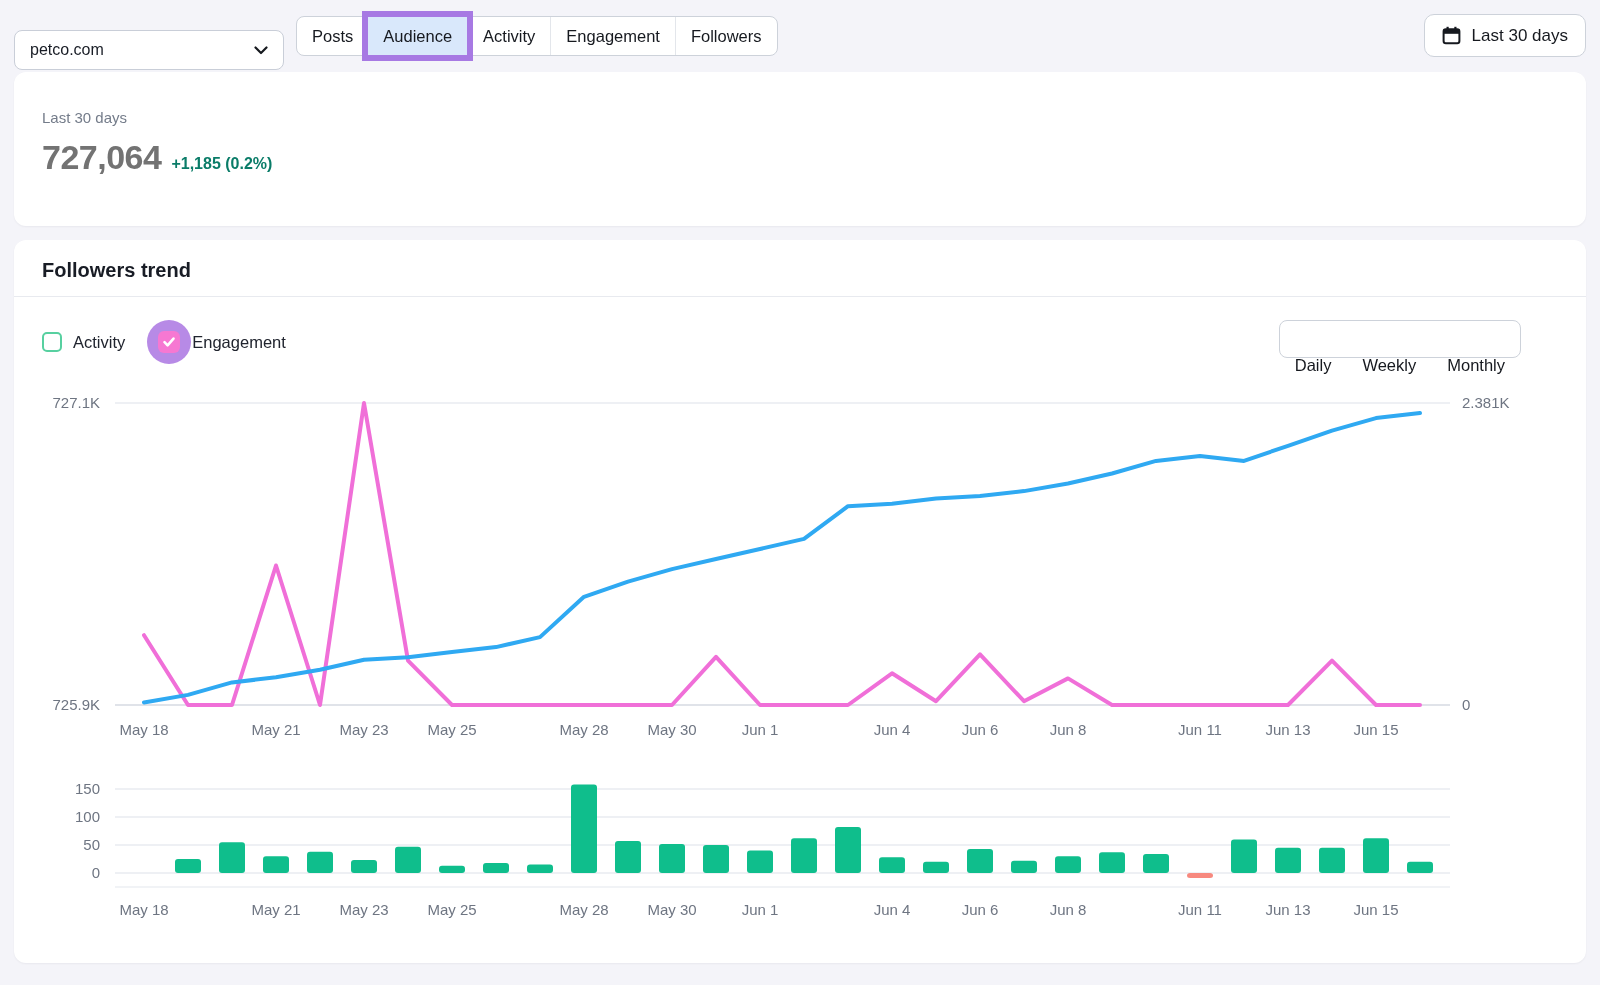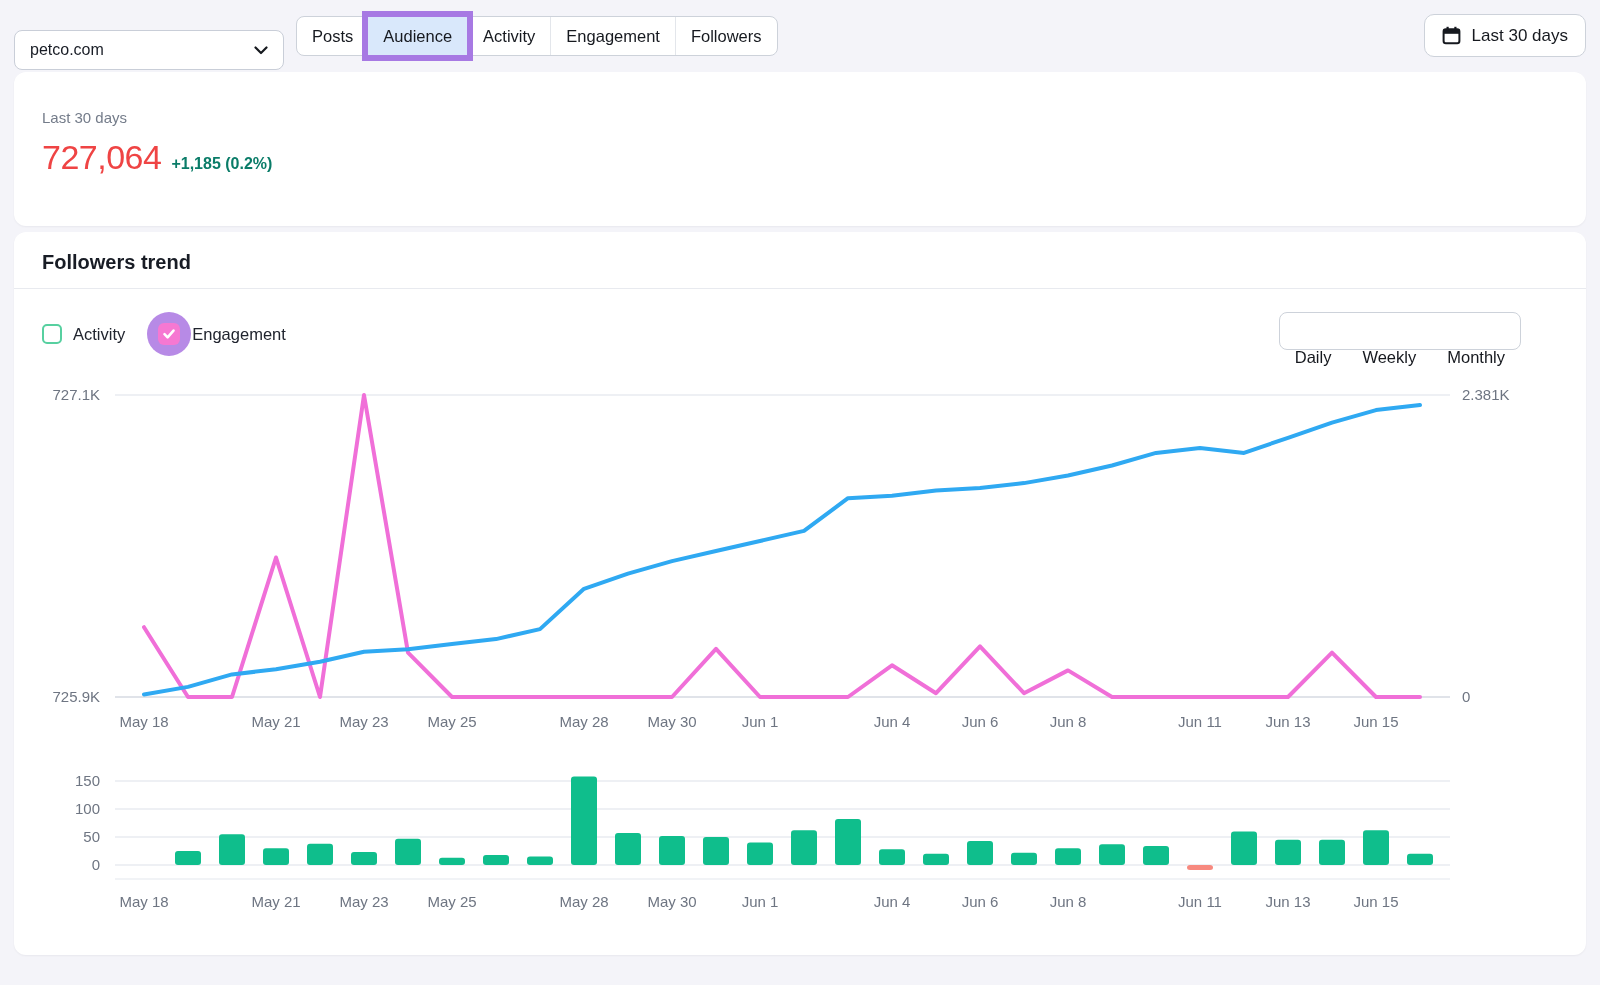--- a/index.html
+++ b/index.html
@@ -38,25 +38,25 @@
     background:#fff; border:1px solid #cdd2da; border-radius:10px;
     display:flex; align-items:center; gap:11px; padding:0 17px;
     font-family:inherit; font-size:17px; color:#16191f; cursor:pointer;
   }
 
   
   .followers-card{ top:72px; height:154px; padding:30px 28px; }
   .fc-title{ font-size:17px; color:#1a1f2b; }
   .fc-sub{ font-size:15px; color:#747c8a; margin-top:7px; }
   .fc-row{ display:flex; align-items:baseline; gap:10px; margin-top:12px; }
-  .fc-value{ font-size:34px; font-weight:400; letter-spacing:-.5px; color:#ef4444; }
+  .fc-value{ font-size:34px; font-weight:700; letter-spacing:-.5px; color:#737373; }
   .fc-delta{ font-size:16px; color:#0a7c68;font-weight:bold; }
 
   
-  .trend-card{ top:232px; height:723px; }
+  .trend-card{ top:240px; height:723px; }
   .tc-title{ position:absolute; left:28px; top:19px; font-size:20px; font-weight:700; }
   .tc-divider{ position:absolute; left:0; top:56px; width:100%; height:1px; background:#e8eaef; }
 
   .chk-row{ position:absolute; left:28px; top:80px; height:44px; display:flex; align-items:center; }
   .chk-label{ font-size:16.5px; color:#20242e; }
   .box-empty{
     width:20px; height:20px; border:2px solid #57d0a0; border-radius:5px; background:#fff; margin-right:11px; cursor:pointer;
   }
   .eng-wrap{ position:relative; width:44px; height:44px; margin-left:22px; margin-right:1px; cursor:pointer; }
   .hl-circle{ position:absolute; inset:0; border-radius:50%; background:#b78ae6; }

